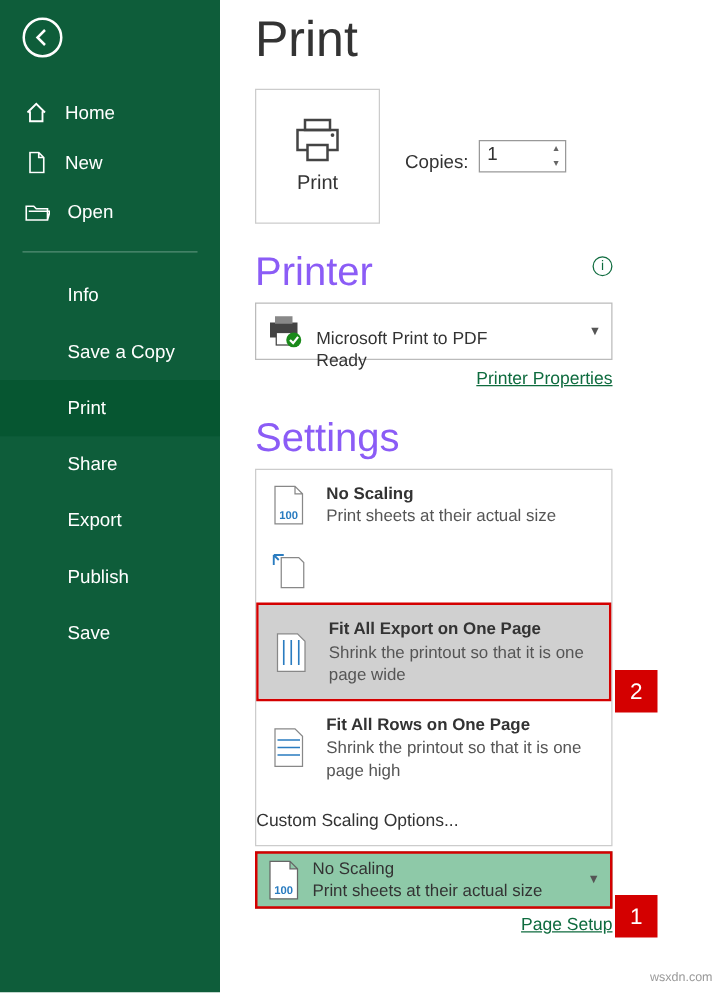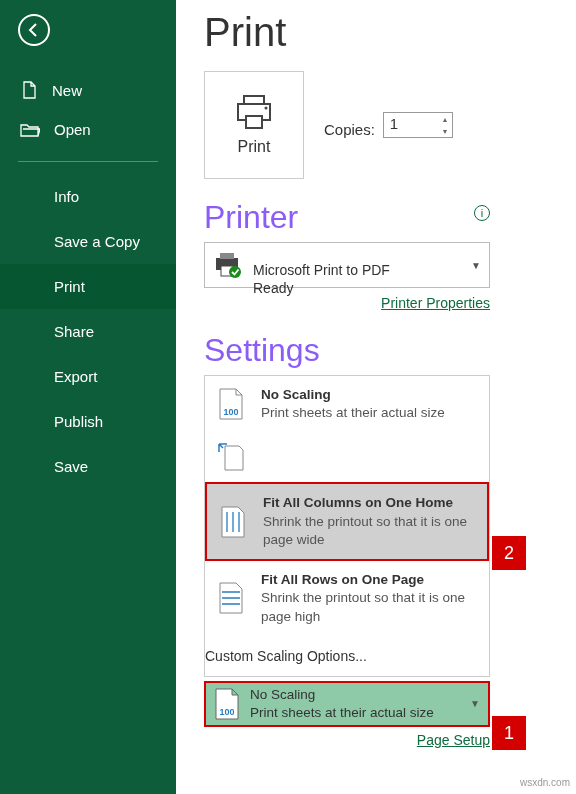--- a/index.html
+++ b/index.html
@@ -47,20 +47,26 @@
 
 <div class="sidebar">
   <div class="back">
     <svg width="16" height="16" viewBox="0 0 16 16">
         <path d="M10 2 L4 8 L10 14" stroke="#fff" stroke-width="2" fill="none"></path>
       </svg>
   </div>
   <div class="nav">
     <div class="nav-item">
       <svg width="18" height="18" viewBox="0 0 18 18">
+          <path d="M2 9 L9 2 L16 9 M4 8 V16 H14 V8" stroke="#fff" stroke-width="1.5" fill="none"></path>
+        </svg>
+      <span>Home</span>
+    </div>
+    <div class="nav-item">
+      <svg width="18" height="18" viewBox="0 0 18 18">
           <path d="M4 1 H11 L15 5 V17 H4 Z M11 1 V5 H15" stroke="#fff" stroke-width="1.3" fill="none"></path>
         </svg>
       <span>New</span>
     </div>
     <div class="nav-item">
       <svg width="20" height="16" viewBox="0 0 20 16">
           <path d="M1 3 H7 L9 5 H18 V14 H1 Z M3 7 H20 L18 14" stroke="#fff" stroke-width="1.3" fill="none"></path>
         </svg>
       <span>Open</span>
     </div>
@@ -148,21 +154,21 @@
     </div>
     <div class="red-box-outer">
       <div class="scale-opt highlight">
         <div class="ico">
             <svg width="26" height="32" viewBox="0 0 26 32">
               <path d="M2 1 H18 L24 7 V31 H2 Z" stroke="#888" fill="#fff"></path>
               <path d="M7 6 V26 M13 6 V26 M19 6 V26" stroke="#2a7cc0" stroke-width="1.3"></path>
             </svg>
           </div>
         <div class="txt">
-            <div class="t">Fit All Columns on One Home</div>
+            <div class="t">Fit All Export on One Page</div>
             <div class="d">Shrink the printout so that it is one page wide</div>
           </div>
       </div>
     </div>
     <div class="scale-opt">
       <div class="ico">
           <svg width="26" height="32" viewBox="0 0 26 32">
             <path d="M2 1 H18 L24 7 V31 H2 Z" stroke="#888" fill="#fff"></path>
             <path d="M4 10 H22 M4 16 H22 M4 22 H22" stroke="#2a7cc0" stroke-width="1.3"></path>
           </svg>

